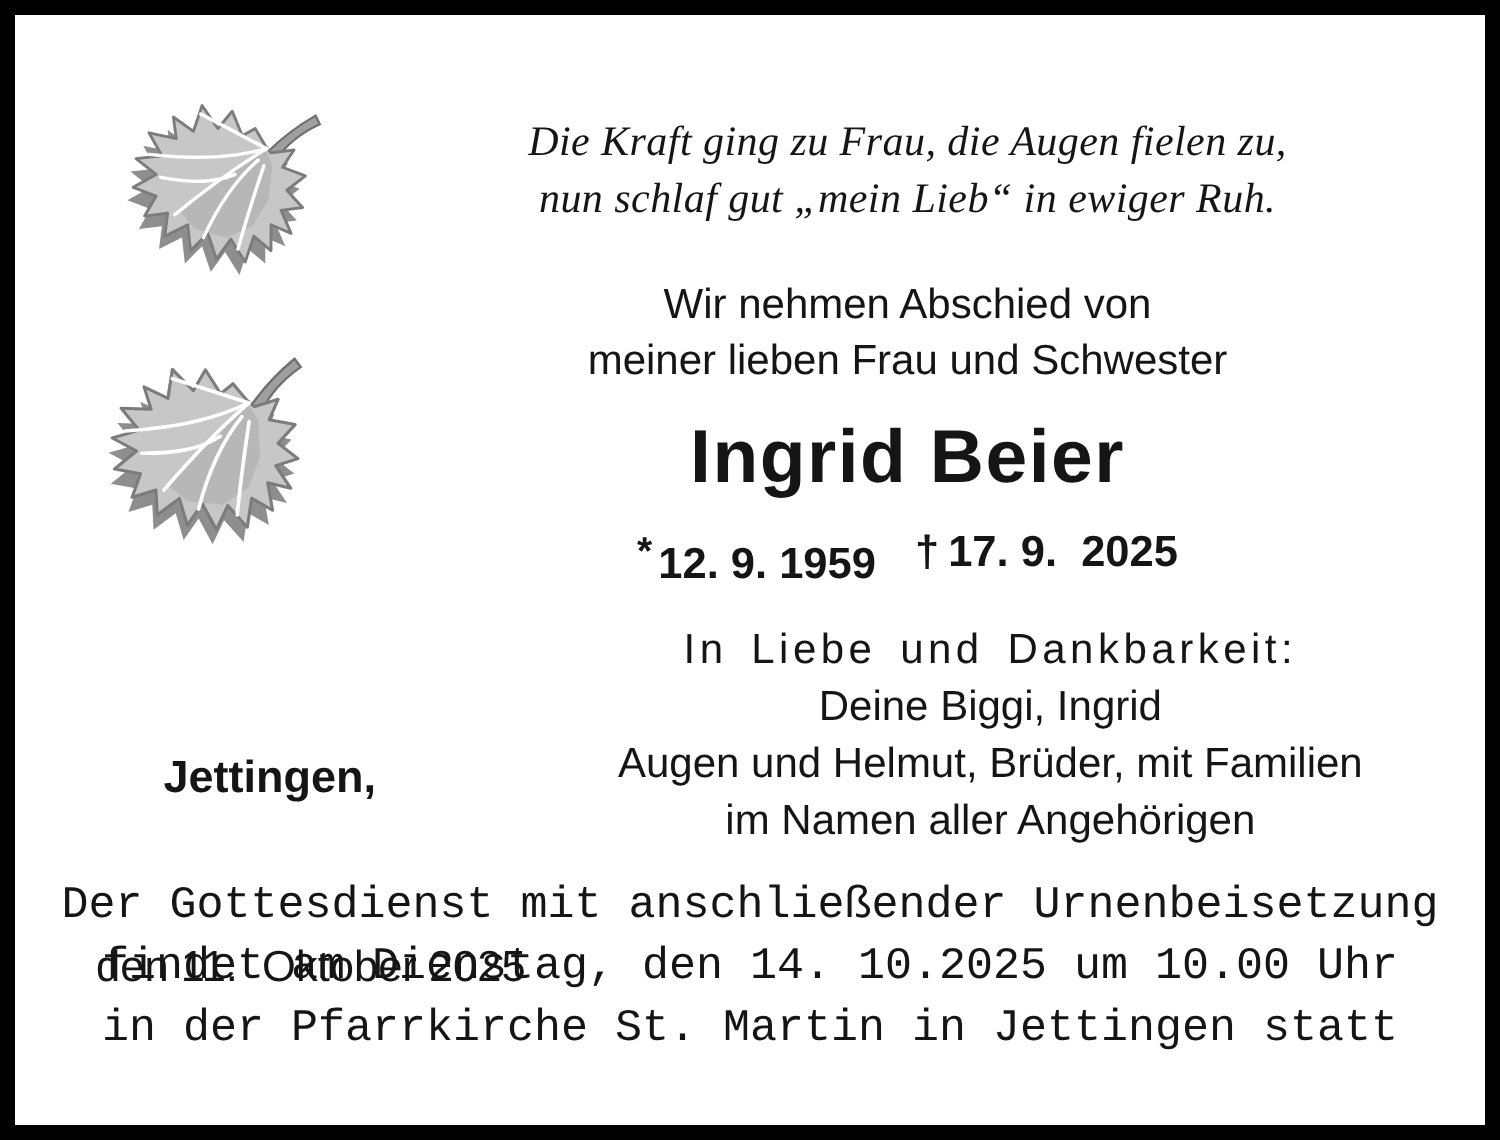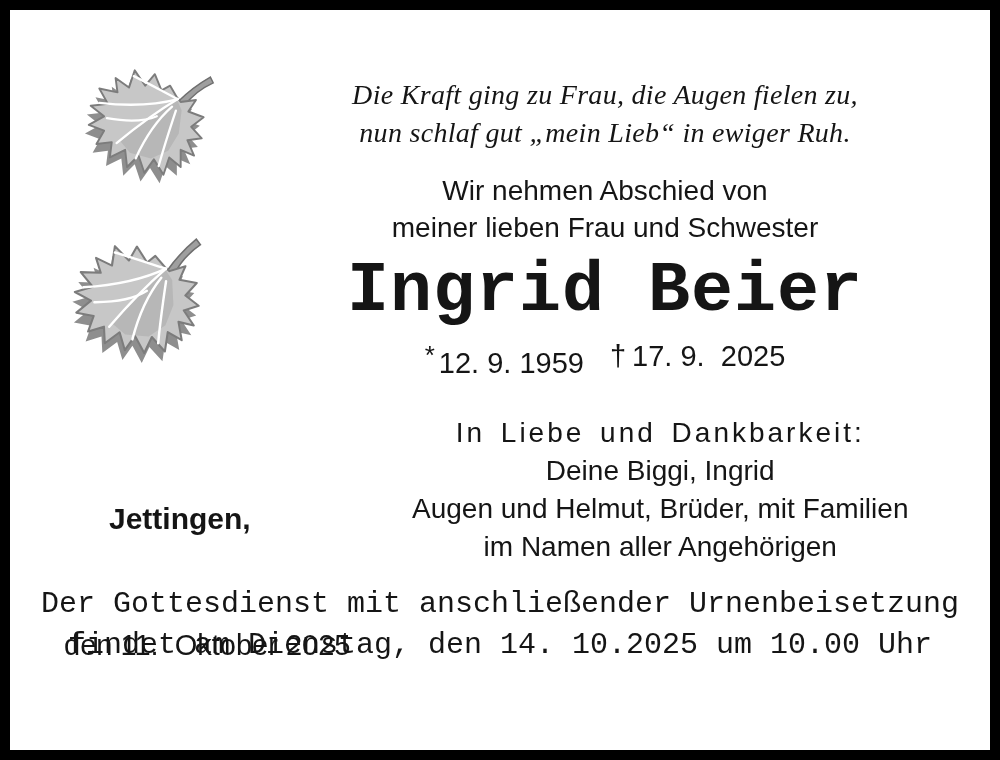--- a/index.html
+++ b/index.html
@@ -16,28 +16,27 @@
   .leaf svg{width:100%;height:100%;display:block;}
   .leaf-top{left:84px;top:60px;width:134px;height:126px;}
   .leaf-bottom{left:62px;top:232px;width:160px;height:134px;transform:rotate(-10deg);}
   .center-col{
     position:absolute;left:220px;top:76px;width:770px;text-align:center;
   }
   .quote{
     font-family:"Liberation Serif",serif;font-style:italic;
     font-size:28px;line-height:38px;letter-spacing:.3px;
   }
-  .intro{font-size:28px;line-height:37px;margin-top:20px;}
+  .intro{font-size:28px;line-height:37px;margin-top:32px;}
   .name{
-    font-size:70px;line-height:76px;font-weight:bold;margin:8px 0 0 0;
+    font-size:50px;line-height:76px;font-weight:bold;margin:8px 0 0 0;
     letter-spacing:1px;
-    font-family:Liberation Mono, monospace;
   }
   .dates{
-    margin-top:10px;font-weight:normal;font-size:29px;
+    margin-top:10px;font-weight:bold;font-size:29px;
     display:flex;justify-content:center;gap:26px;white-space:pre-wrap;
   }
   .dates .sym{display:inline-block;}
   .dates .star{vertical-align:9px;font-size:26px;margin-right:4px;}
   .dates .dagger{margin-right:6px;}
   .place-block{position:absolute;left:64px;top:414px;font-size:29px;line-height:42px;white-space:pre-wrap;}
   .place-block .place{font-weight:bold;font-size:30px;margin-left:45px;}
   .condolence{position:absolute;left:412px;top:414px;font-size:28px;line-height:38px;text-align:center;}
   .condolence .spaced{letter-spacing:3px;word-spacing:5px;}
   .service{
@@ -106,14 +105,15 @@
   <div class="condolence">
     <div class="spaced">In Liebe und Dankbarkeit:</div>
     <div>Deine Biggi, Ingrid</div>
     <div>Augen und Helmut, Brüder, mit Familien</div>
     <div>im Namen aller Angehörigen</div>
   </div>
 
   <div class="service">
     <div>Der Gottesdienst mit anschließender Urnenbeisetzung</div>
     <div>findet am Dienstag, den 14. 10.2025 um 10.00 Uhr</div>
+    <div>in der Pfarrkirche St. Martin in Jettingen statt</div>
   </div>
 </div>
 
 </body></html>

